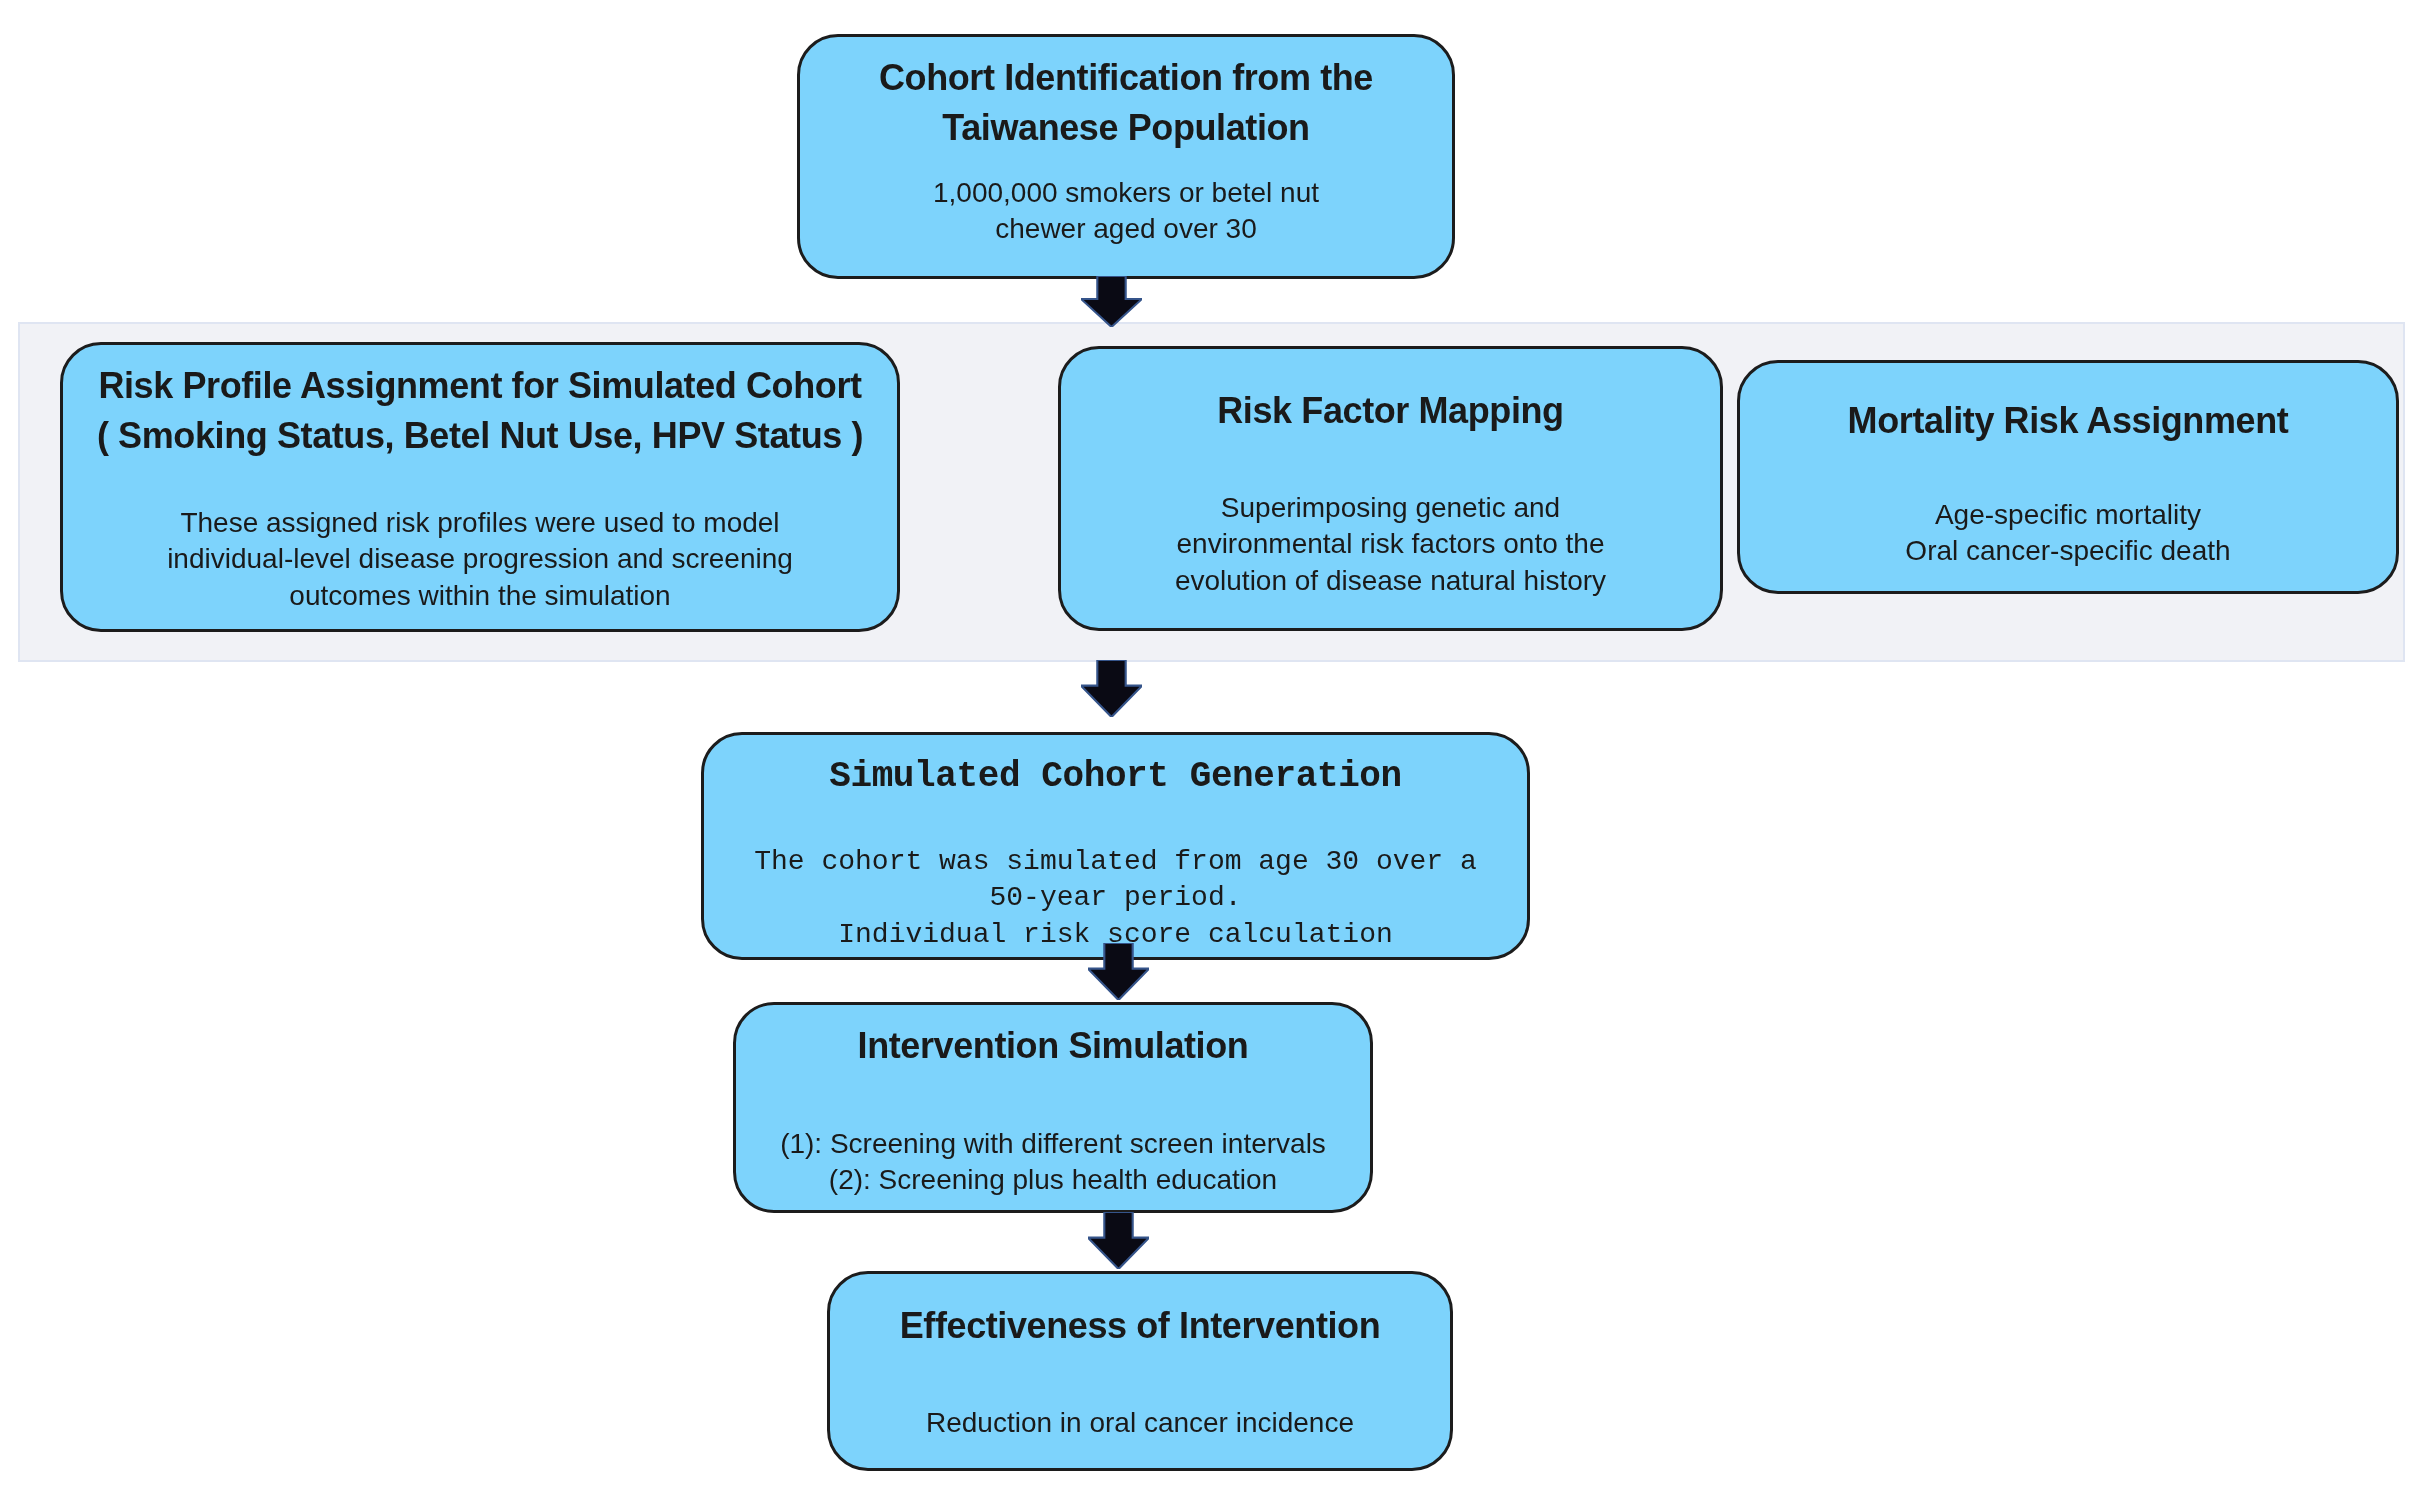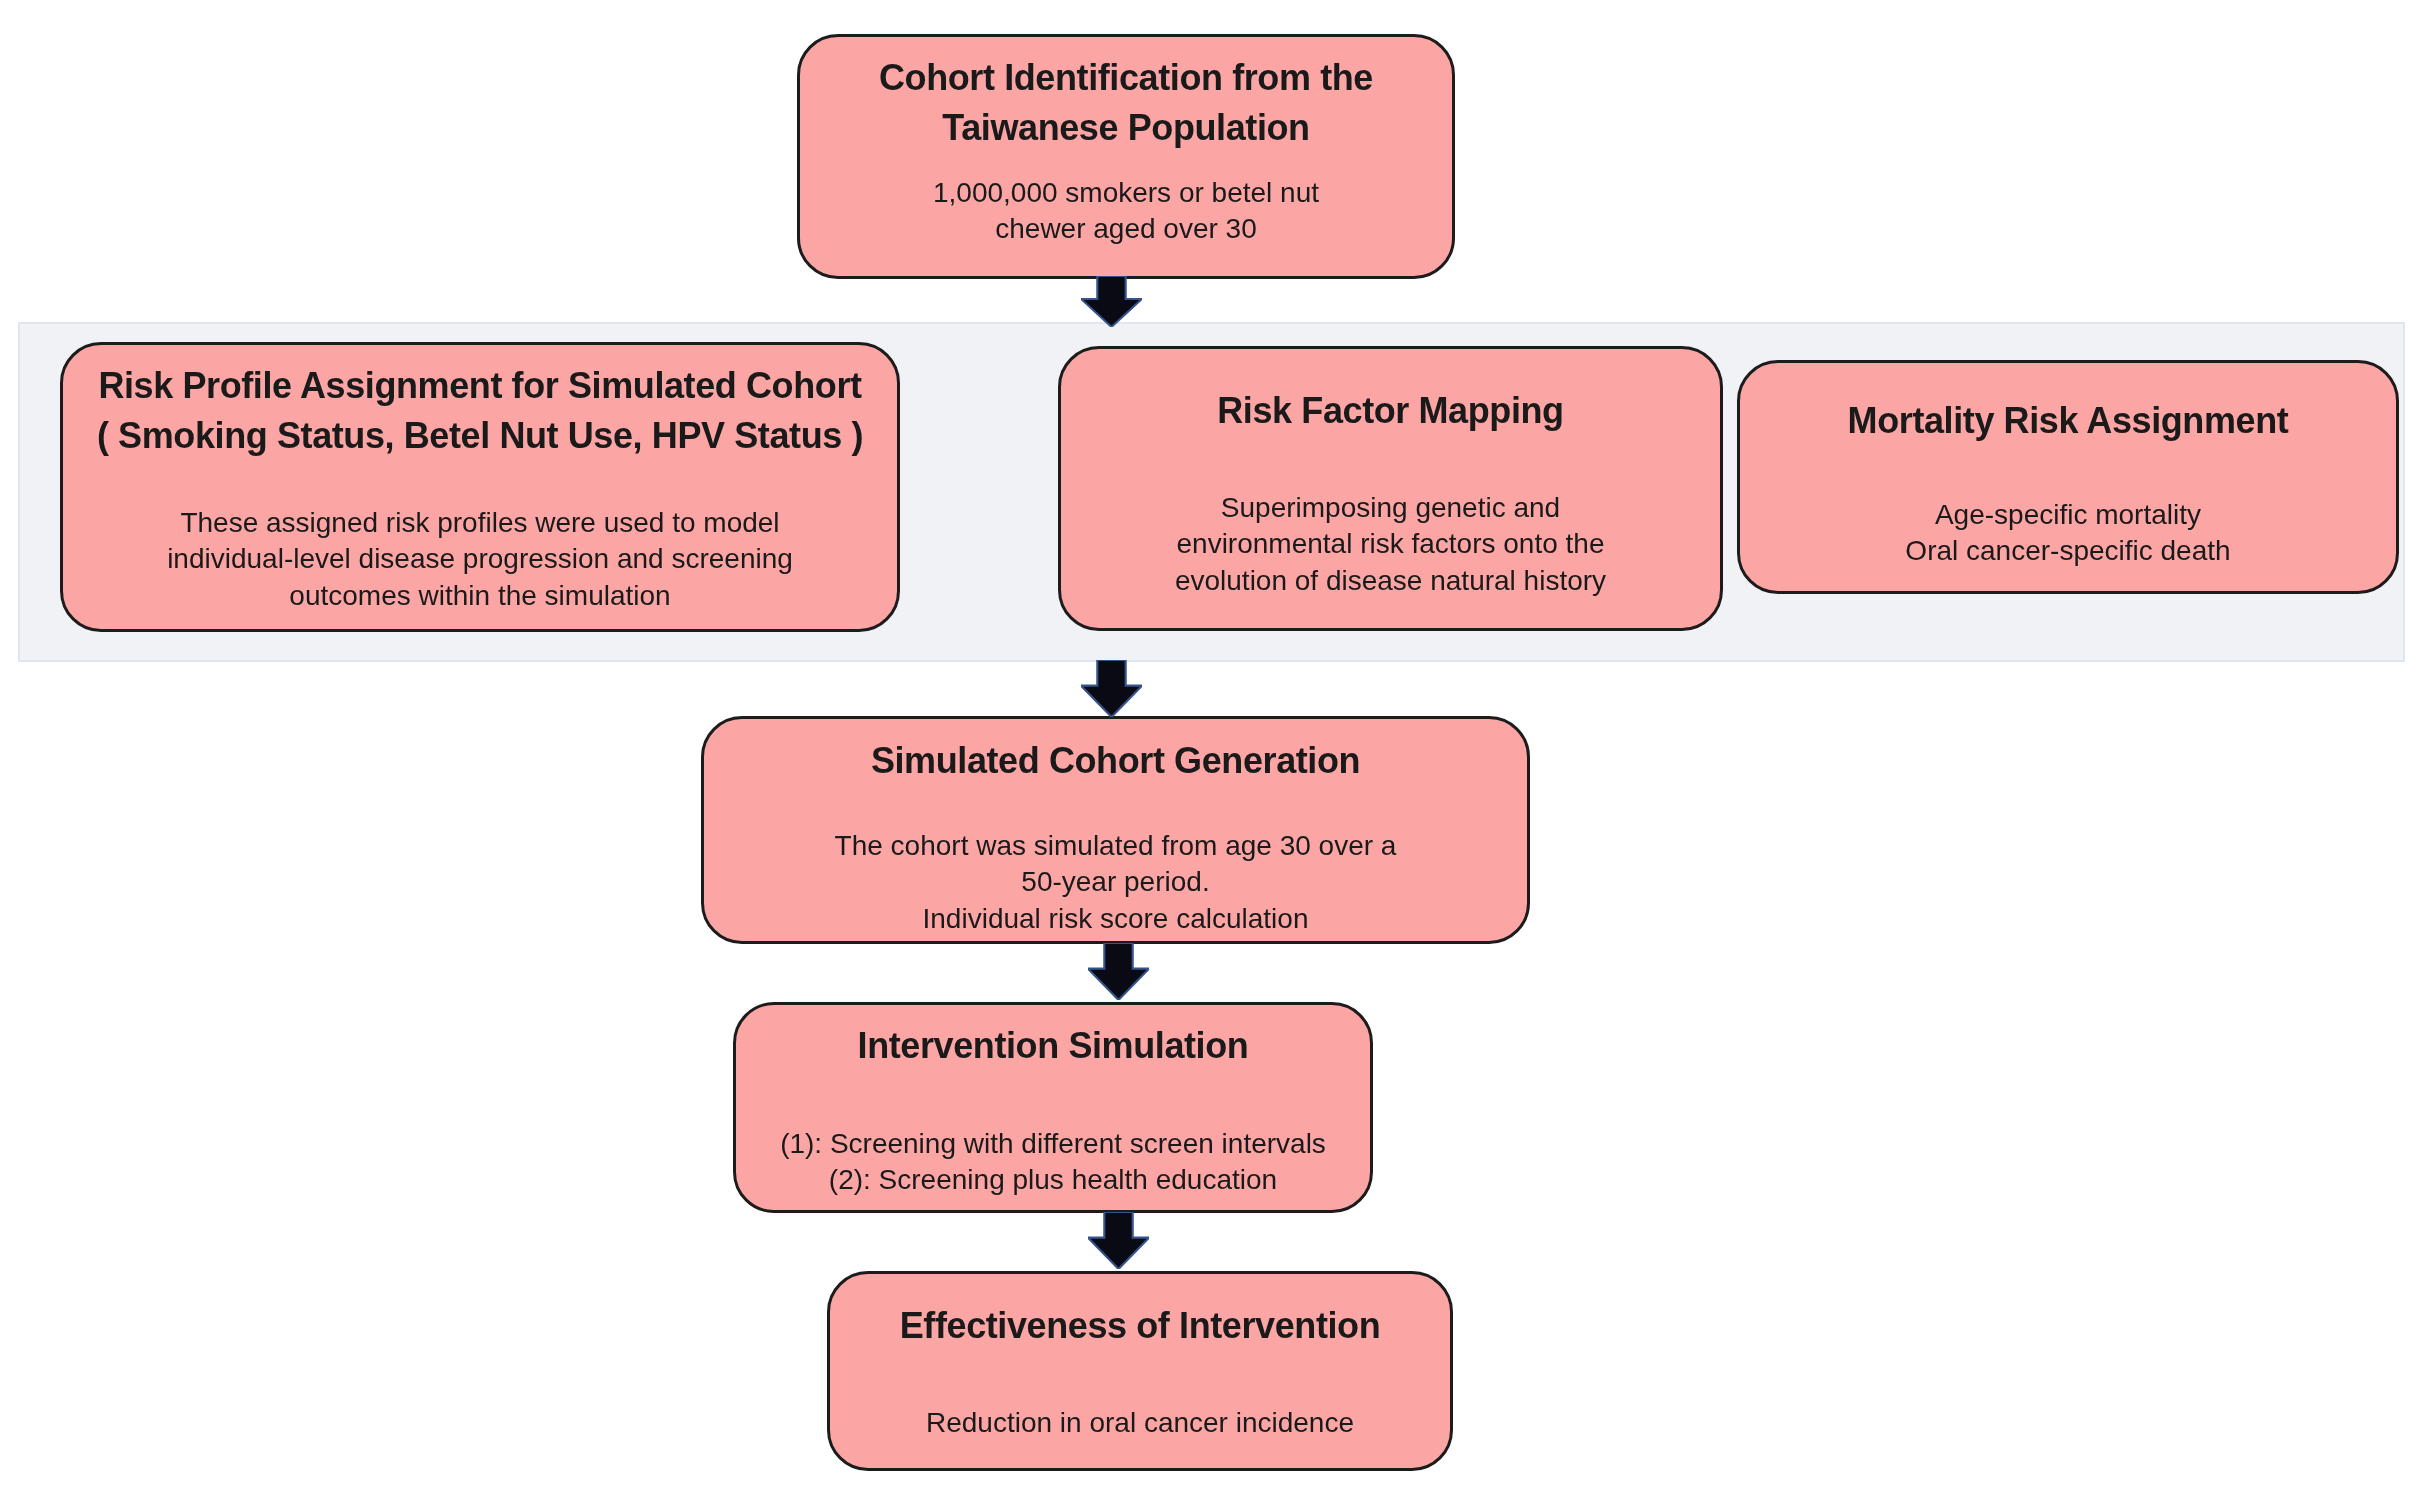--- a/index.html
+++ b/index.html
@@ -22,21 +22,21 @@
     top: 322px;
     width: 2387px;
     height: 340px;
     background: #f1f2f6;
     border: 2.1px solid #dfe5f2;
     box-sizing: border-box;
     z-index: 1;
   }
   .box {
     position: absolute;
-    background: #fca5a5;
+    background: #7dd3fc;
     border: 3.6px solid #1c1c1c;
     border-radius: 41px;
     box-sizing: border-box;
     display: flex;
     flex-direction: column;
     align-items: center;
     text-align: center;
     z-index: 2;
   }
   .box-title {
@@ -69,21 +69,21 @@
   #risk-profile-box .box-body  { margin-bottom: 15px; }
 
   #risk-factor-box { left: 1058px; top: 346px; width: 665px; height: 285px; }
   #risk-factor-box .box-title { margin-top: 37px; }
   #risk-factor-box .box-body  { margin-bottom: 29px; }
 
   #mortality-box { left: 1737px; top: 360px; width: 662px; height: 234px; }
   #mortality-box .box-title { margin-top: 33px; }
   #mortality-box .box-body  { margin-bottom: 21.3px; }
 
-  #sim-cohort-box { left: 701px; top: 716px; width: 829px; height: 228px; }
+  #sim-cohort-box { left: 701px; top: 732px; width: 829px; height: 228px; font-family: Liberation Mono, monospace; }
   #sim-cohort-box .box-title { margin-top: 17px; }
   #sim-cohort-box .box-body  { margin-bottom: 4px; }
 
   #intervention-box { left: 733px; top: 1002px; width: 640px; height: 211px; text-align: center; }
   #intervention-box .box-title { margin-top: 15.6px; }
   #intervention-box .box-body  { margin-bottom: 11.4px; }
 
   #effectiveness-box { left: 827px; top: 1271px; width: 626px; height: 200px; }
   #effectiveness-box .box-title { margin-top: 27px; }
   #effectiveness-box .box-body  { margin-bottom: 27px; }

